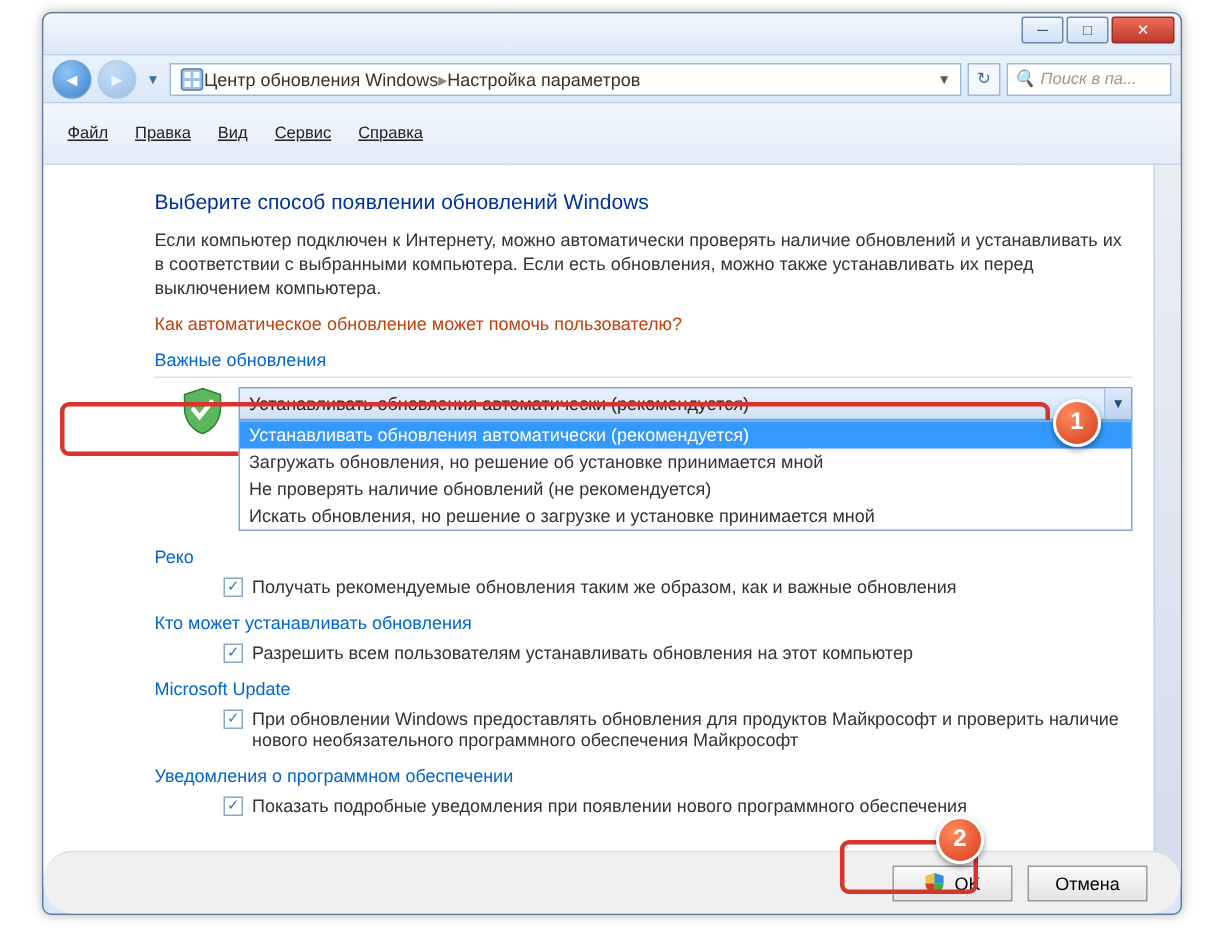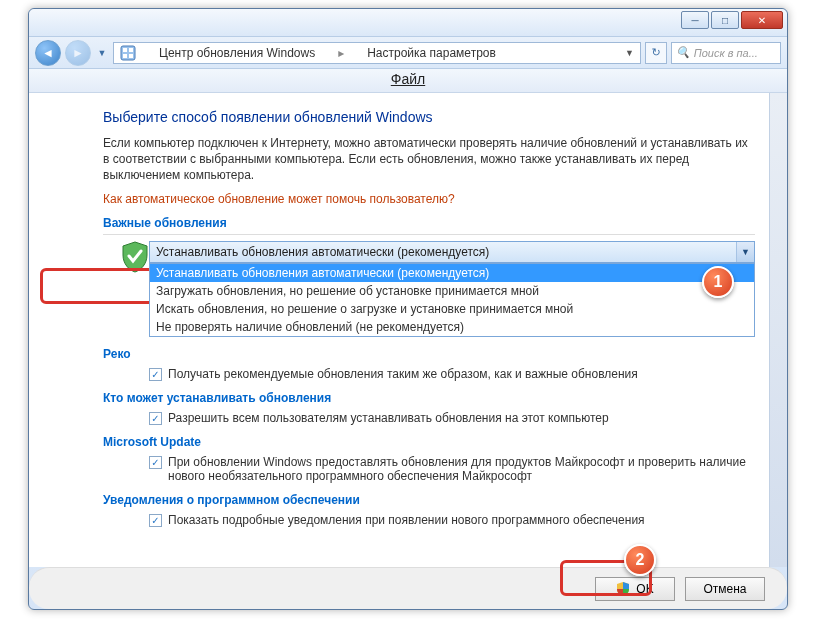--- a/index.html
+++ b/index.html
@@ -12,42 +12,42 @@
 .winbtn { width: 28px; height: 18px; border: 1px solid #6b89ad; border-radius: 2px; display:flex; align-items:center; justify-content:center; font-size:10px; color:#2b4f78; background: linear-gradient(#f0f6fd,#cfe0f4); }
 .winbtn.close { background: linear-gradient(#eb6d5a,#c1392b); color:#fff; width:42px; border-color:#9a2e20;}
 .winbtn.max { }
 .winbtn.min { }
 
 
 .navrow { height: 32px; display:flex; align-items:center; padding: 0 6px; gap: 4px; border-bottom: 1px solid #b8cde6; background: linear-gradient(#e9f1fb,#dbe8f8); }
 .navbtn { width:26px; height:26px; border-radius:50%; border:1px solid #6b9fd0; background: radial-gradient(circle at 35% 30%, #8fc4f8, #3d83c9); display:flex; align-items:center; justify-content:center; color:#fff; font-size:12px; }
 .navbtn.fwd { opacity:.4; }
 .navsmall { width:14px; height:26px; display:flex; align-items:center; justify-content:center; color:#3d6fa5; font-size:9px;}
-.addressbar { flex:1; height:22px; border:1px solid #9fb9d8; background:#fff; display:flex; align-items:center; padding: 0 6px; font-size:12px; color:#333; gap:23px; }
+.addressbar { flex:1; height:22px; border:1px solid #9fb9d8; background:#fff; display:flex; align-items:center; padding: 0 6px; font-size:12px; color:#333; gap:0; }
 .addressbar .icon { width:16px; height:16px; }
 .addr-sep { color:#888; }
 .addr-drop { margin-left:auto; color:#555; font-size:9px;}
 .refresh { width:22px; height:22px; border:1px solid #9fb9d8; background:#f4f8fd; display:flex; align-items:center; justify-content:center; color:#3d6fa5; font-size:11px;}
 .searchbox { width:110px; height:22px; border:1px solid #9fb9d8; background:#fff; display:flex; align-items:center; padding:0 4px; gap:4px; color:#999; font-size:11px; font-style:italic;}
 
 
-.menubar { height: 24px; border-bottom:1px solid #c7d6e9; background:linear-gradient(#f2f7fd,#e3ecf8); display:flex; align-items:center; padding:0 8px; gap:2px; font-size:14px;flex-direction:column; }
+.menubar { height: 41px; border-bottom:1px solid #c7d6e9; background:linear-gradient(#f2f7fd,#e3ecf8); display:flex; align-items:center; padding:0 8px; gap:2px; font-size:11px; }
 .menuitem { padding: 2px 8px; color:#222; }
 .menuitem .ul { text-decoration: underline; }
 
 
 .content { position:relative; background:#fff; height: calc(100% - 28px - 32px - 24px - 42px); overflow:hidden; padding: 16px 32px 0 74px; font-size:12px; color:#333; }
 .content::after { content:""; position:absolute; right:0; top:0; width:17px; height:100%; background: linear-gradient(#e9eef5,#d2dded); border-left:1px solid #c2d1e4;}
 .heading { color:#003399; font-size:14px; margin-bottom: 10px; }
 .para { line-height:1.35; margin-bottom:8px; }
 .link { color:#c2410c; cursor:pointer; display:inline-block;}
-.section-title { color:#0066cc; margin: 10px 0 6px; font-weight: bold; }
+.section-title { color:#0066cc; margin: 10px 0 6px; }
 .section-title.underline { border-bottom:1px solid #ddd; padding-bottom:4px; display:block; width:100%;}
 
-.shieldrow { display:flex; align-items:flex-start; margin:6px 0 0 18px; position:relative; }
+.shieldrow { display:flex; align-items:flex-start; gap:10px; margin:6px 0 0 18px; position:relative; }
 .shield { width:28px; height:32px; flex:none; }
 .combo { flex:1; position:relative; }
 .combo-main { height:22px; border:1px solid #7ba7d9; background: linear-gradient(#eaf3fc,#cfe3f8); display:flex; align-items:center; padding:0 6px; font-size:12px; color:#222; }
 .combo-arrow { position:absolute; right:1px; top:1px; width:18px; height:20px; background:linear-gradient(#dfeaf9,#b9d3f0); border-left:1px solid #a6c3e4; display:flex; align-items:center; justify-content:center; font-size:9px; color:#1f4c7d;}
 .dropdown { position:absolute; left:0; right:0; top:22px; border:1px solid #7ba7d9; background:#fff; font-size:12px; z-index:5;}
 .dropdown .opt { padding:2px 6px; white-space:nowrap; }
 .dropdown .opt.sel { background:#3399ff; color:#fff; }
 .red-box { position:absolute; border:3px solid #d9332b; border-radius:6px; pointer-events:none;}
 .red1 { left:40px; top:268px; width:660px; height:36px; }
 
@@ -130,22 +130,22 @@
           </svg>
       </div>
       <div class="combo">
         <div class="combo-main">
             <span>Устанавливать обновления автоматически (рекомендуется)</span>
           </div>
         <div class="combo-arrow">▼</div>
         <div class="dropdown">
           <div class="opt sel">Устанавливать обновления автоматически (рекомендуется)</div>
           <div class="opt">Загружать обновления, но решение об установке принимается мной</div>
+          <div class="opt">Не проверять наличие обновлений (не рекомендуется)</div>
           <div class="opt">Искать обновления, но решение о загрузке и установке принимается мной</div>
-          <div class="opt">Не проверять наличие обновлений (не рекомендуется)</div>
         </div>
       </div>
     </div>
 
     <div class="secspacer"></div>
 
     <div class="section-title">Реко</div>
     <div class="checkrow">
       <div class="checkbox">✓</div>
       <div>Получать рекомендуемые обновления таким же образом, как и важные обновления</div>

